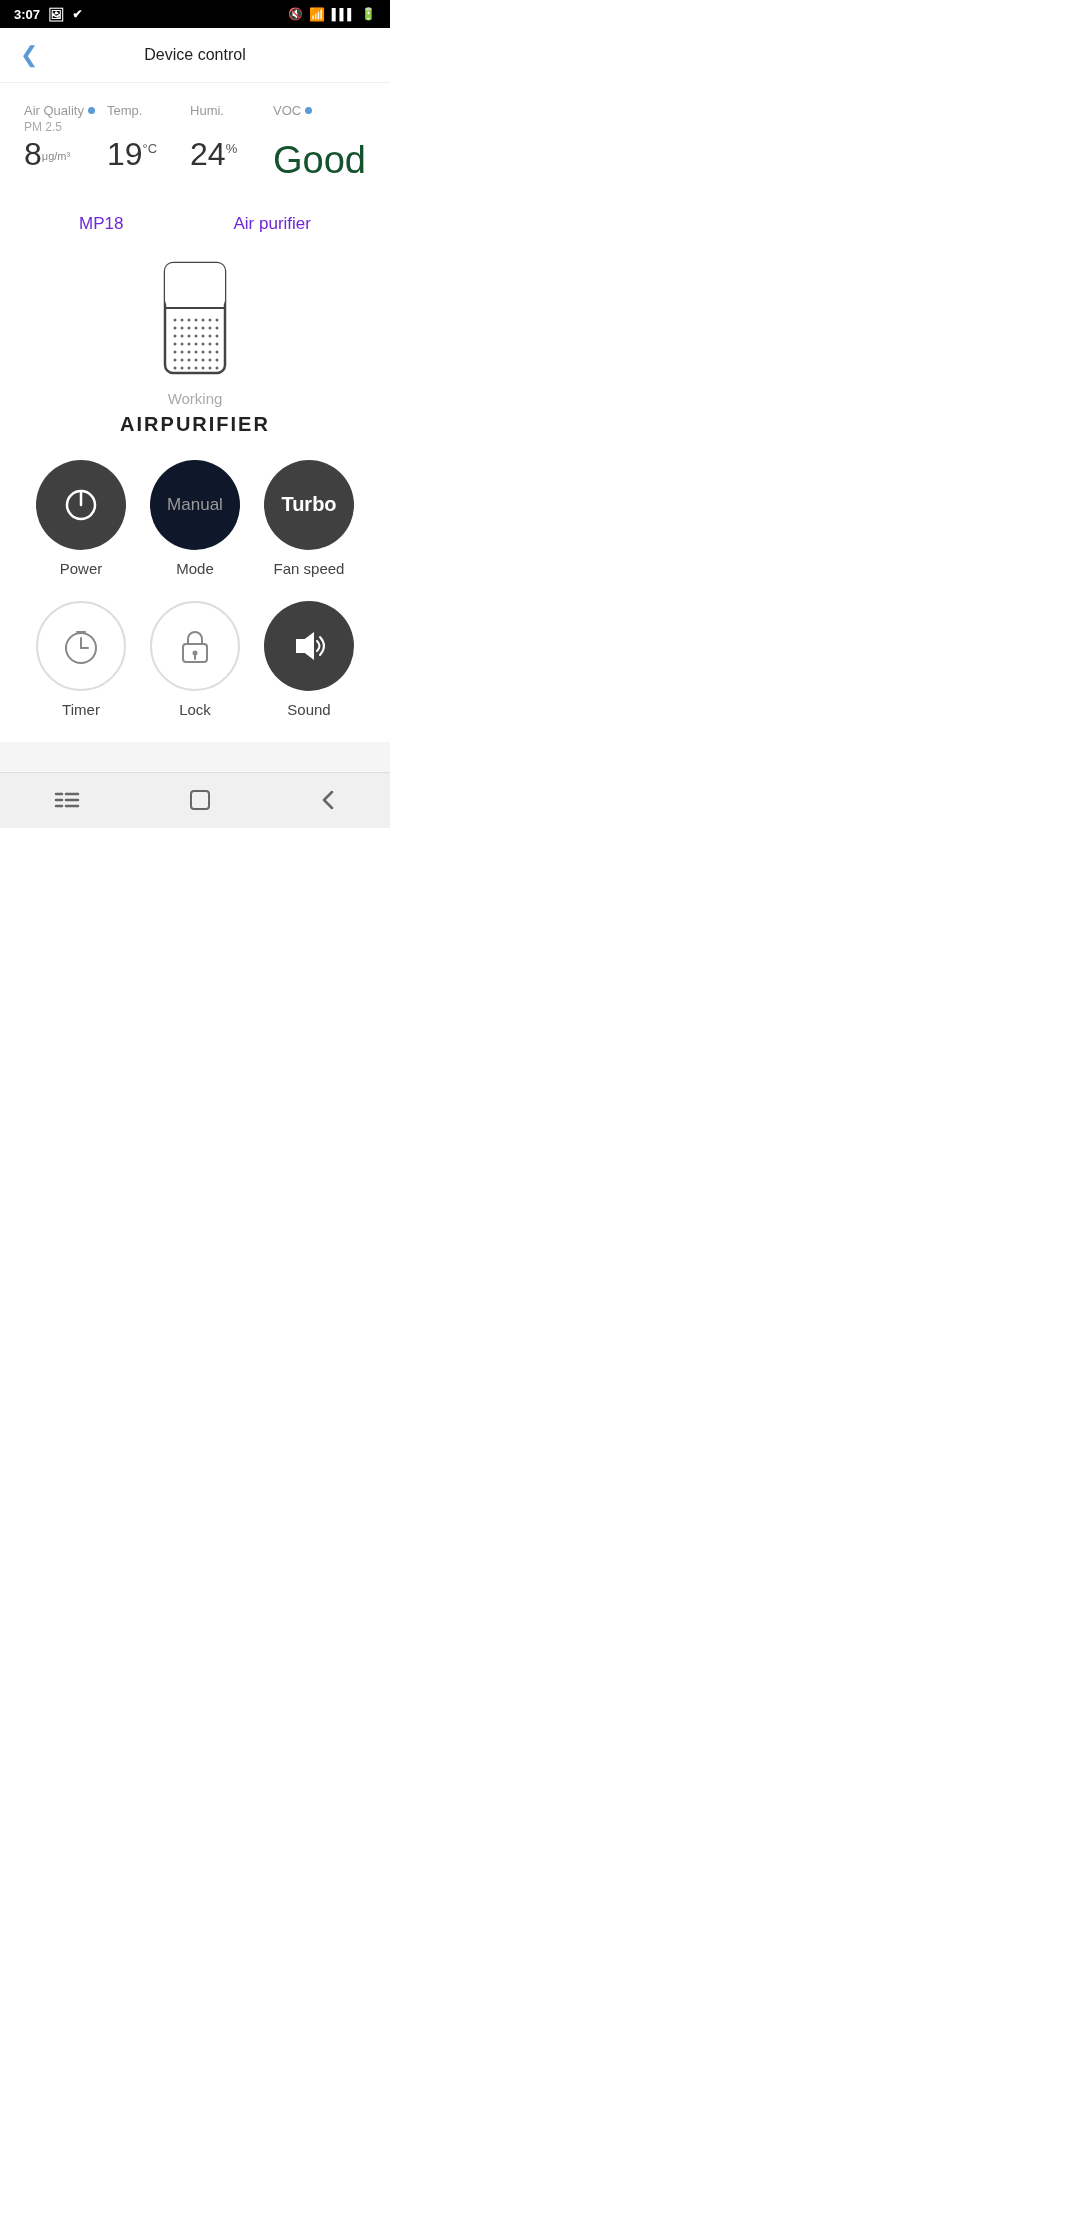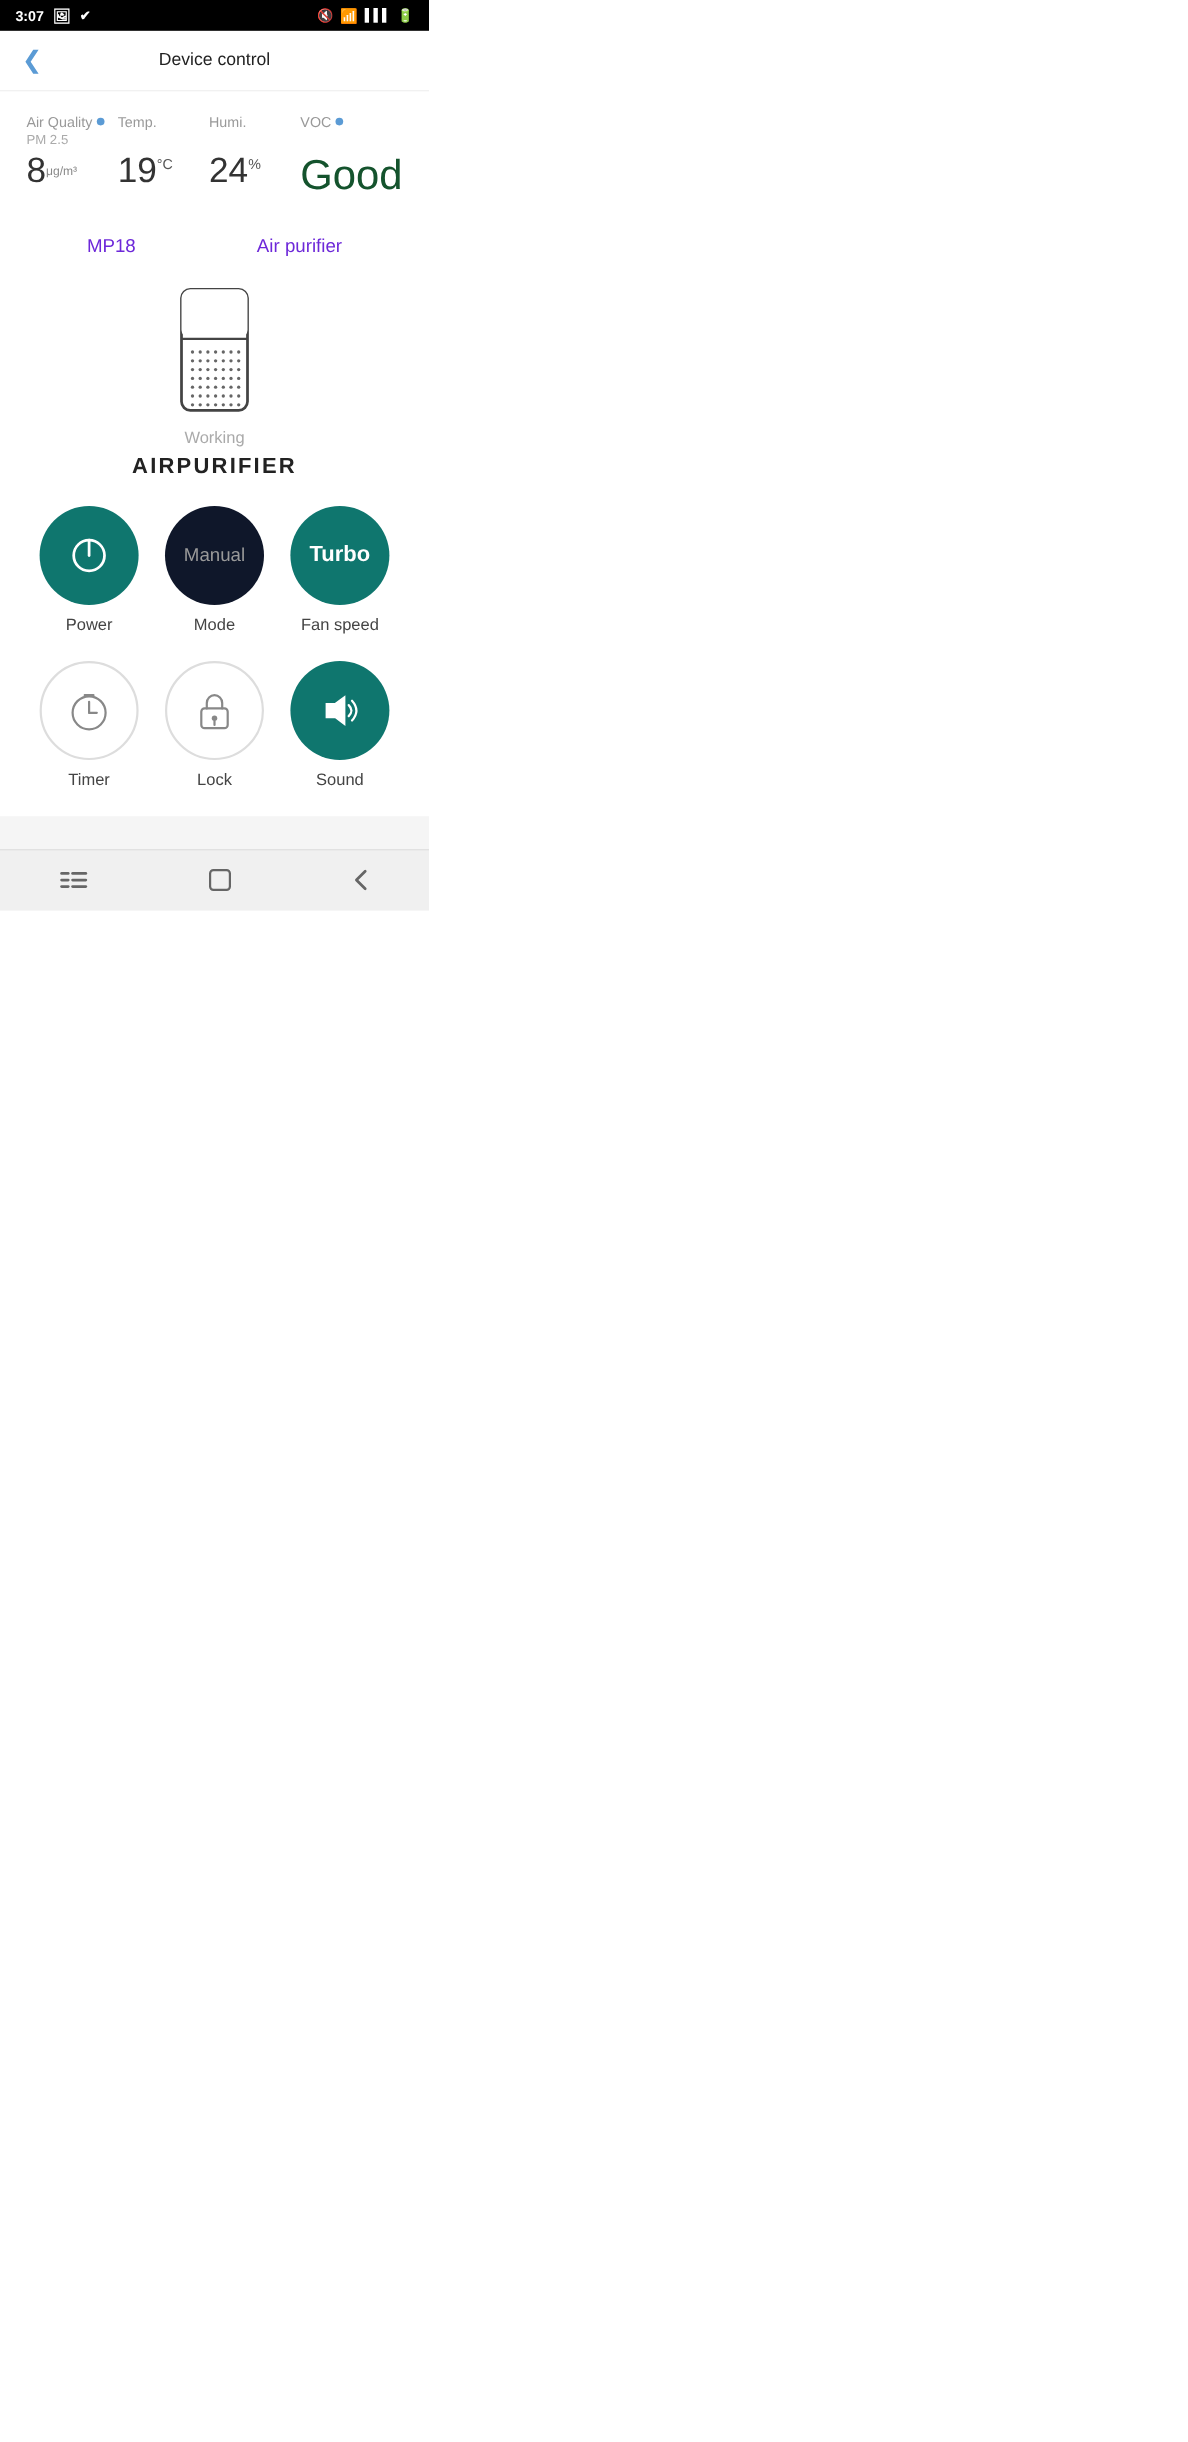--- a/index.html
+++ b/index.html
@@ -179,21 +179,21 @@
       width: 90px;
       height: 90px;
       border-radius: 50%;
       display: flex;
       align-items: center;
       justify-content: center;
       cursor: pointer;
       border: none;
       outline: none;
     }
-    .btn-blue { background: #0f766e; text-align: center; }
+    .btn-blue { background: #404040; text-align: center; }
     .btn-gray { background: #0f172a; }
     .btn-outline {
       background: transparent;
       border: 2px solid #ddd;
     }
     .control-label {
       font-size: 15px;
       color: #444;
     }
 

